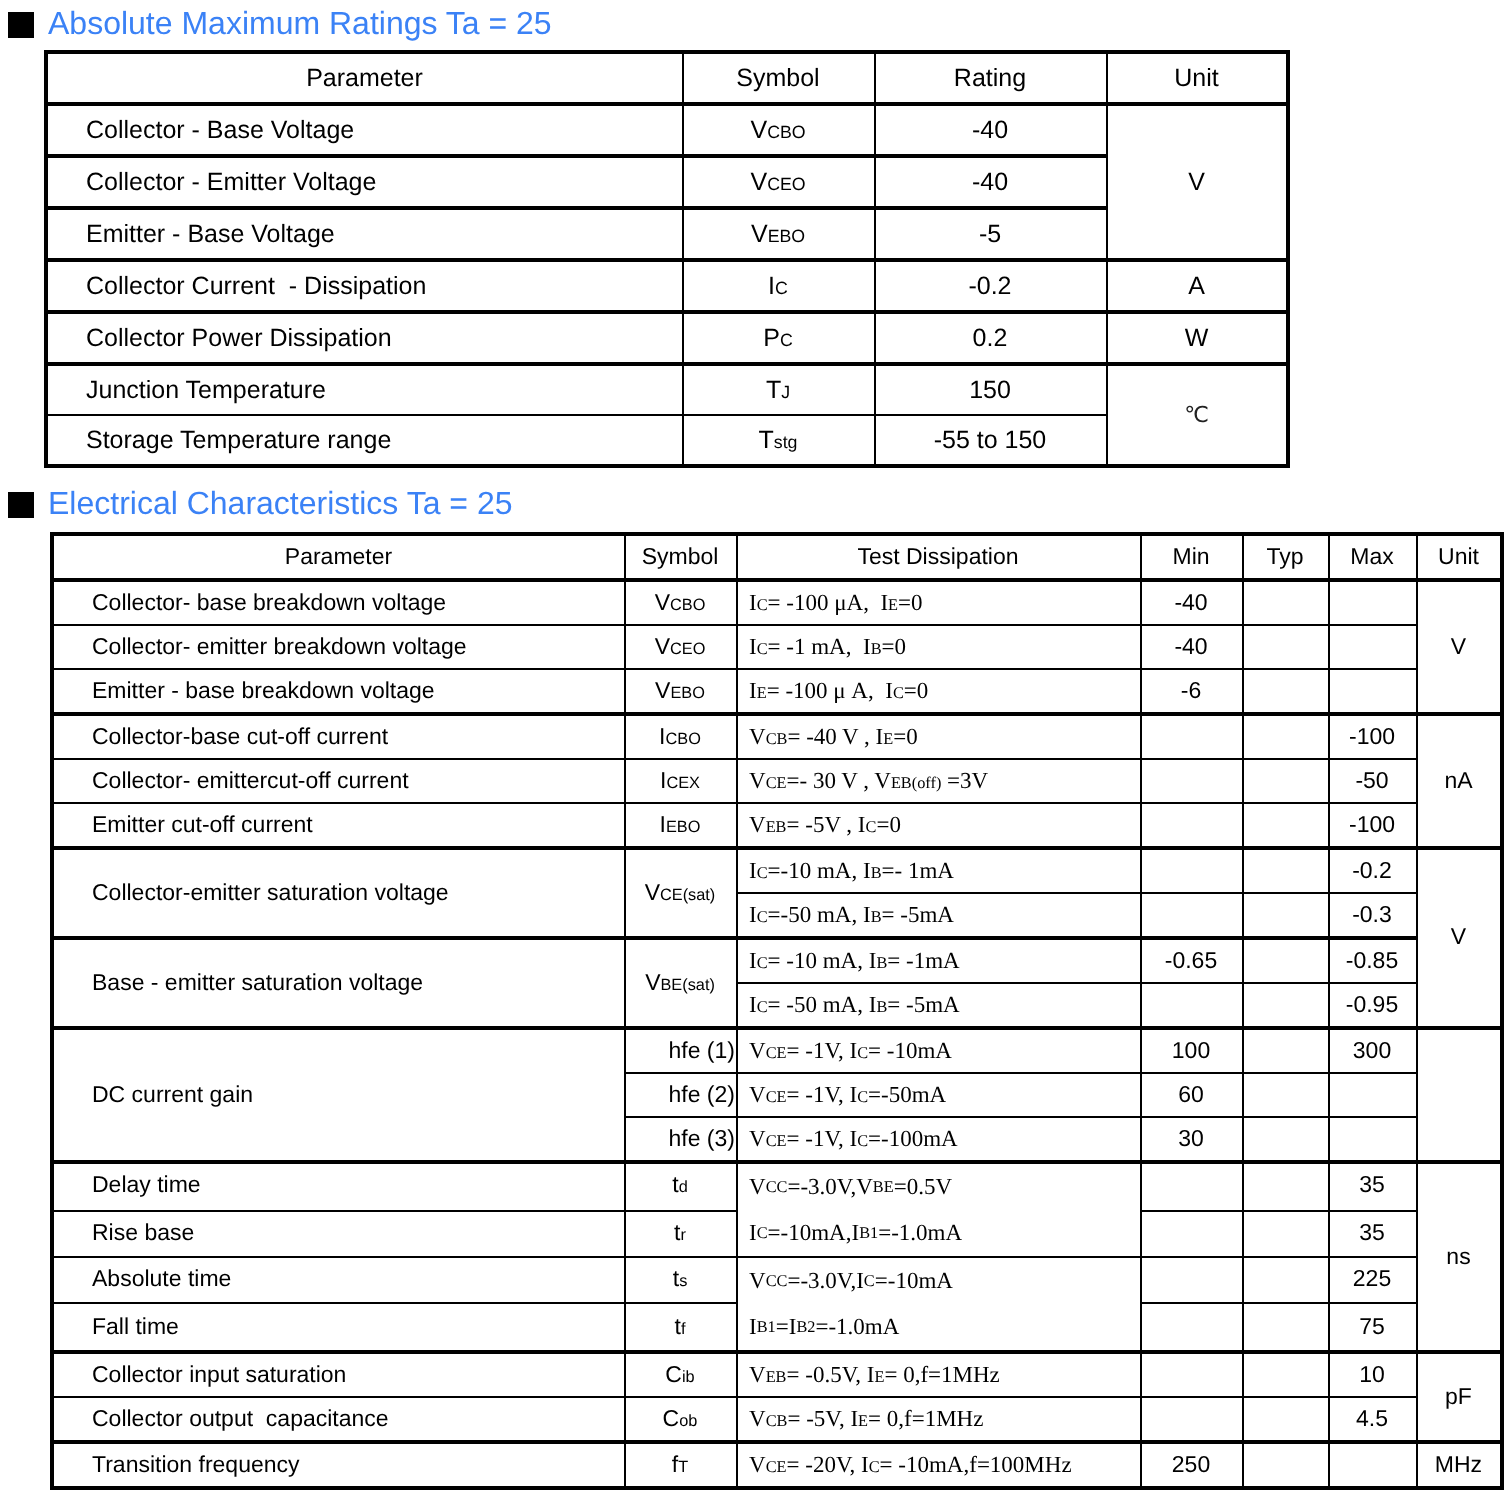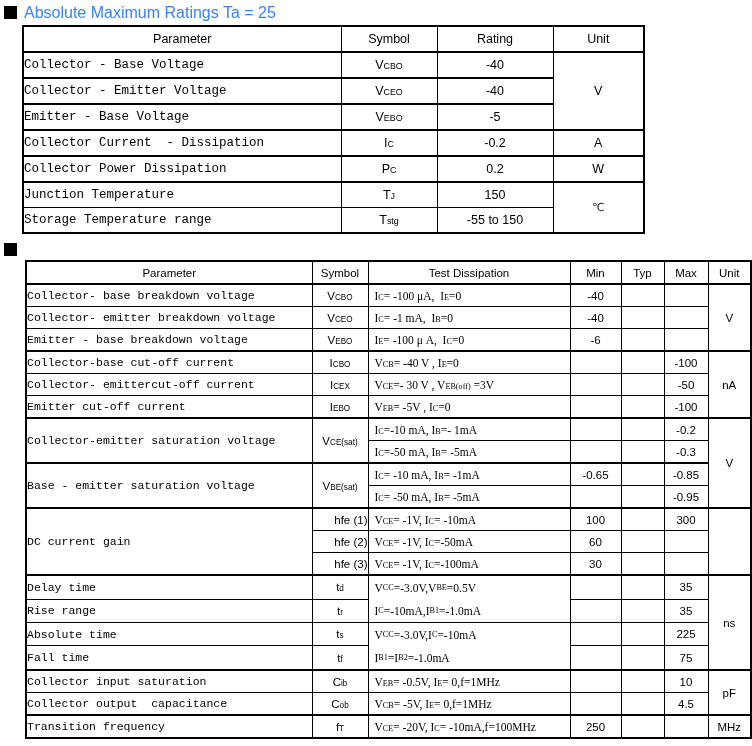--- a/index.html
+++ b/index.html
@@ -30,21 +30,21 @@
     font-weight:normal;
     text-align:center;
     vertical-align:middle;
     padding:0;
     overflow:hidden;
   }
   .t th{border-bottom-width:2px;}
   .t1 th,.t1 td{height:24px;font-size:12.5px;}
   .t2 th,.t2 td{height:21px;font-size:11.5px;}
   td.param,td.cond{text-align:left;white-space:pre;}
-  td.param{padding-left:0;font-family:Liberation Mono, monospace;}
+  td.param{padding-left:19px;}
   td.cond{padding-left:6px;font-family:Liberation Serif, serif;}
   td.syml{text-align:right;padding-left:6px;white-space:pre;}
   tr.sep-thick td{border-top-width:2px;}
   .sub{font-size:71%;letter-spacing:0;}
   td.cel{font-size:11px;color:#222;}
   td.nopad{padding:0;}
   .cline{display:flex;align-items:center;padding-left:6px;white-space:pre;}
 </style>
 </head>
 <body>
@@ -111,20 +111,21 @@
             <td class="sym"><span>T</span><span class="sub">stg</span></td>
             <td class="num"><span>-55 to 150</span></td>
           </tr>
         </tbody>
       </table>
   </div>
 
   <div class="section" style="margin-top:9px;">
     <div class="title">
       <span class="bullet"></span>
+      <span class="title-text">Electrical Characteristics Ta = 25</span>
     </div>
     <table class="t t2">
         <colgroup>
           <col style="width: 286px;">
           <col style="width: 56px;">
           <col style="width: 202px;">
           <col style="width: 51px;">
           <col style="width: 43px;">
           <col style="width: 44px;">
           <col style="width: 43px;">
@@ -246,21 +247,21 @@
           <tr class="sep-thick">
             <td class="param"><span>Delay time</span></td>
             <td class="sym"><span>t</span><span class="sub">d</span></td>
             <td class="cond nopad" rowspan="2"><div class="cline" style="height: 23px;"><span>V</span><span class="sub">CC</span><span>=-3.0V,V</span><span class="sub">BE</span><span>=0.5V</span></div><div class="cline" style="height: 23px;"><span>I</span><span class="sub">C</span><span>=-10mA,I</span><span class="sub">B1</span><span>=-1.0mA</span></div></td>
             <td class="num"></td>
             <td class="num"></td>
             <td class="num"><span>35</span></td>
             <td class="unit" rowspan="4"><span>ns</span></td>
           </tr>
           <tr>
-            <td class="param"><span>Rise range</span></td>
+            <td class="param"><span>Rise base</span></td>
             <td class="sym"><span>t</span><span class="sub">r</span></td>
             <td class="num"></td>
             <td class="num"></td>
             <td class="num"><span>35</span></td>
           </tr>
           <tr>
             <td class="param"><span>Absolute time</span></td>
             <td class="sym"><span>t</span><span class="sub">s</span></td>
             <td class="cond nopad" rowspan="2"><div class="cline" style="height: 23px;"><span>V</span><span class="sub">CC</span><span>=-3.0V,I</span><span class="sub">C</span><span>=-10mA</span></div><div class="cline" style="height: 23px;"><span>I</span><span class="sub">B1</span><span>=I</span><span class="sub">B2</span><span>=-1.0mA</span></div></td>
             <td class="num"></td>

